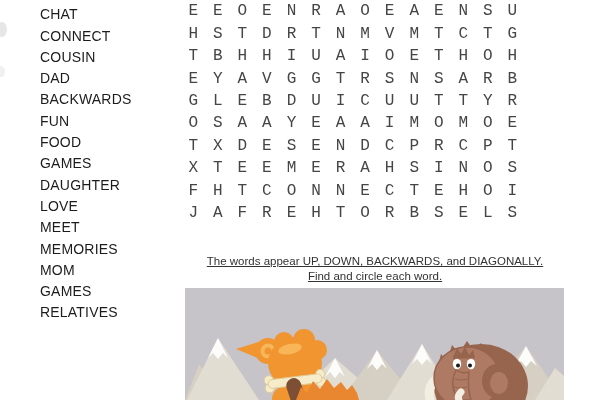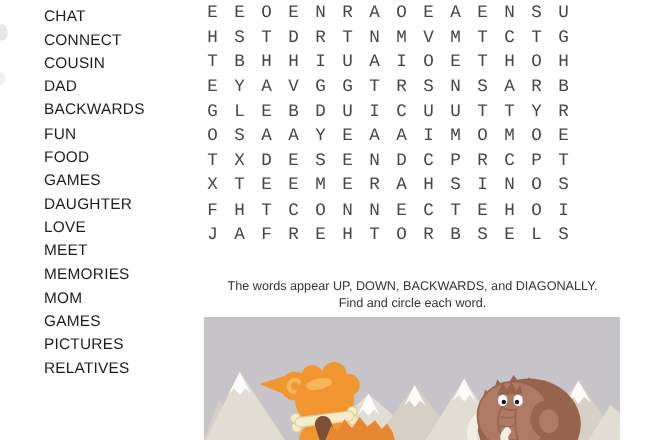--- a/index.html
+++ b/index.html
@@ -17,20 +17,21 @@
   .grid-row{display:flex;height:22.45px;align-items:center;}
   .grid-cell{
     width:24.55px;text-align:center;
     font-family:"Liberation Mono",monospace;
     font-size:16px;color:var(--grid-ink,#454545);
   }
   #instructions{
     position:absolute;left:170px;top:254px;width:410px;
     text-align:center;font-size:11.5px;line-height:15px;
     color:var(--instr-ink,#333333);
+    text-decoration:underline;
   }
   #illustration-box{
     position:absolute;left:185px;top:288px;width:379px;height:112px;
     overflow:hidden;
   }
   svg{display:block;}
 </style>
 </head>
 <body>
 
@@ -46,21 +47,20 @@
     <div class="word">BACKWARDS</div>
     <div class="word">FUN</div>
     <div class="word">FOOD</div>
     <div class="word">GAMES</div>
     <div class="word">DAUGHTER</div>
     <div class="word">LOVE</div>
     <div class="word">MEET</div>
     <div class="word">MEMORIES</div>
     <div class="word">MOM</div>
     <div class="word">GAMES</div>
-    <div class="word">PICTURES</div>
     <div class="word">RELATIVES</div>
   </div>
 
 <div id="puzzle-grid">
     <div class="grid-row">
       <span class="grid-cell">E</span>
       <span class="grid-cell">E</span>
       <span class="grid-cell">O</span>
       <span class="grid-cell">E</span>
       <span class="grid-cell">N</span>

